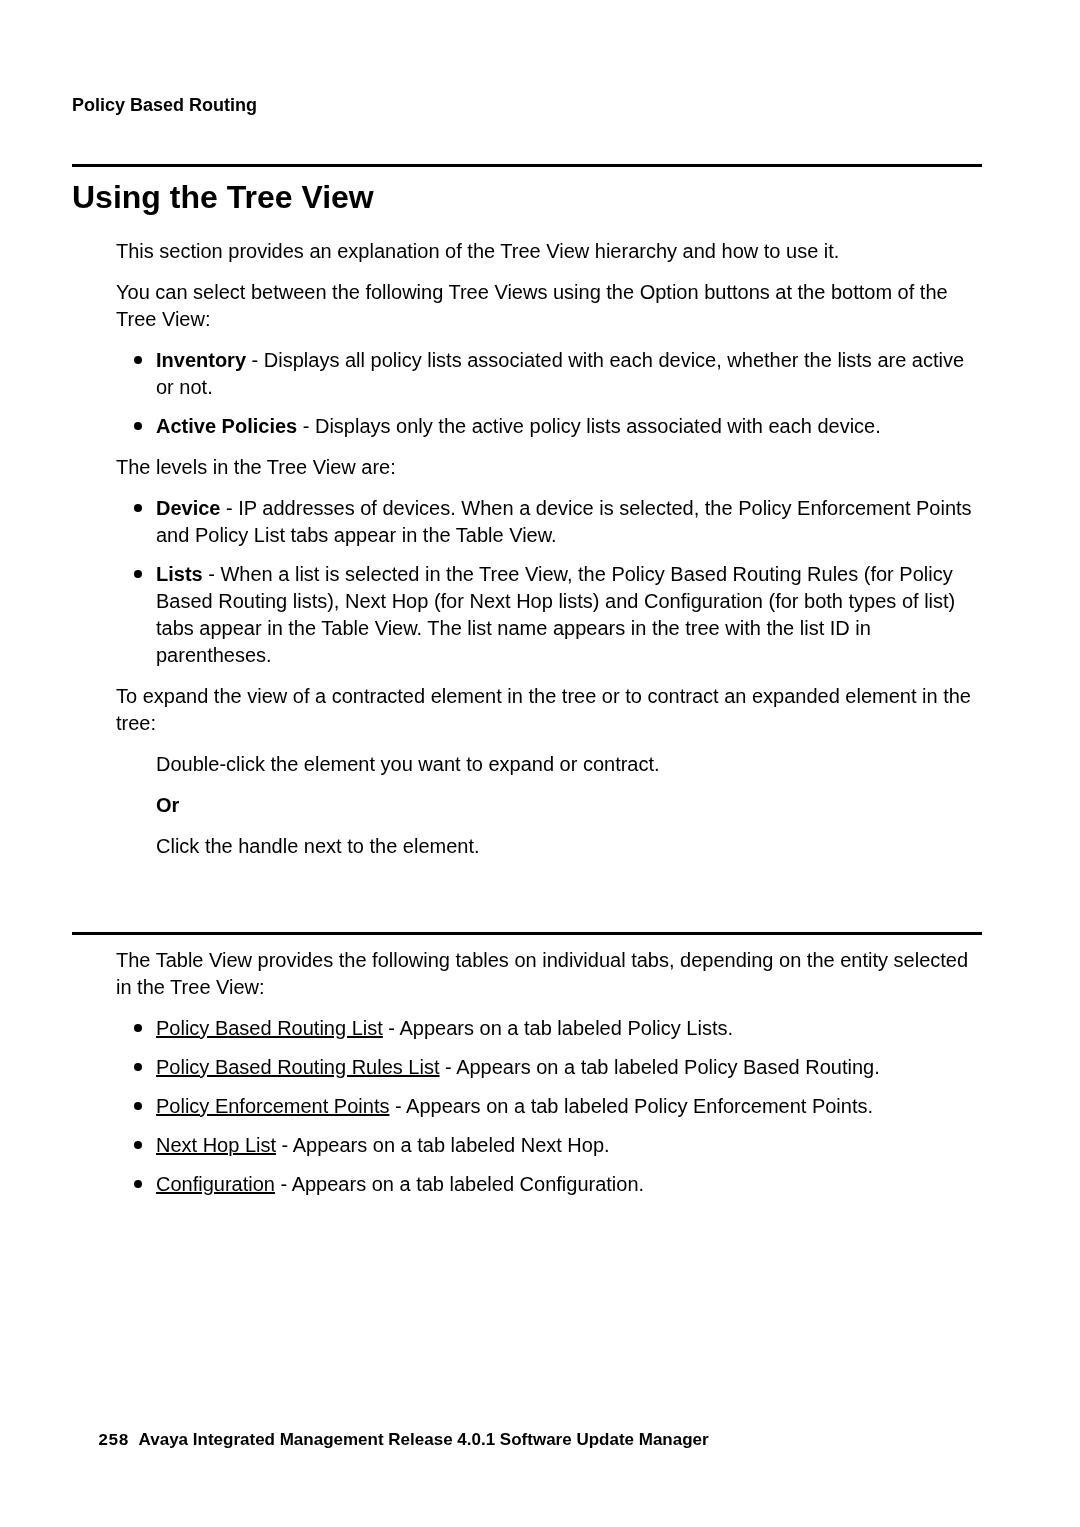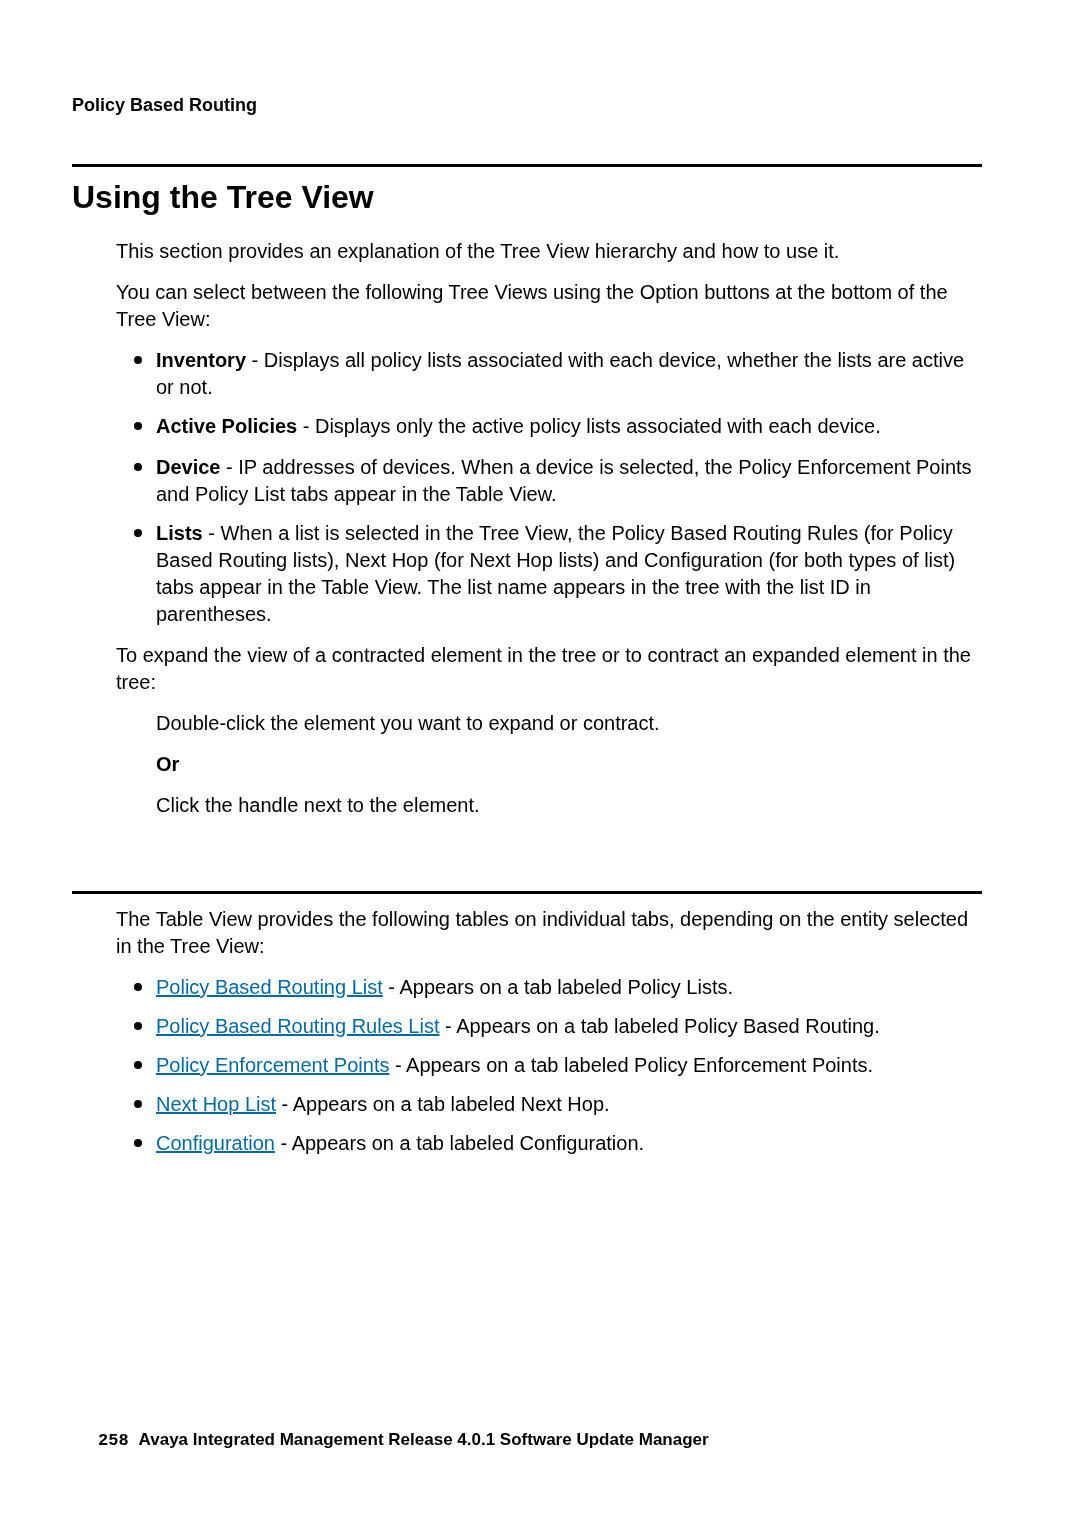--- a/index.html
+++ b/index.html
@@ -59,21 +59,21 @@
     width: 8px;
     height: 8px;
     background: #000;
     border-radius: 50%;
   }
   .indent {
     padding-left: 40px;
   }
   .bold { font-weight: bold; }
   a.xref {
-    color: #0369a1;
+    color: #000000;
     text-decoration: underline;
   }
   .section-gap {
     height: 58px;
   }
   .footer {
     position: absolute;
     left: 98px;
     bottom: 77px;
     font-size: 17px;
@@ -97,20 +97,21 @@
 
     <ul class="bullets">
       <li>
         <span class="bold">Inventory</span><span> - Displays all policy lists associated with each device, whether the lists are active or not.</span>
       </li>
       <li>
         <span class="bold">Active Policies</span><span> - Displays only the active policy lists associated with each device.</span>
       </li>
     </ul>
 
+    <p>The levels in the Tree View are:</p>
 
     <ul class="bullets">
       <li>
         <span class="bold">Device</span><span> - IP addresses of devices. When a device is selected, the Policy Enforcement Points and Policy List tabs appear in the Table View.</span>
       </li>
       <li>
         <span class="bold">Lists</span><span> - When a list is selected in the Tree View, the Policy Based Routing Rules (for Policy Based Routing lists), Next Hop (for Next Hop lists) and Configuration (for both types of list) tabs appear in the Table View. The list name appears in the tree with the list ID in parentheses.</span>
       </li>
     </ul>
 

